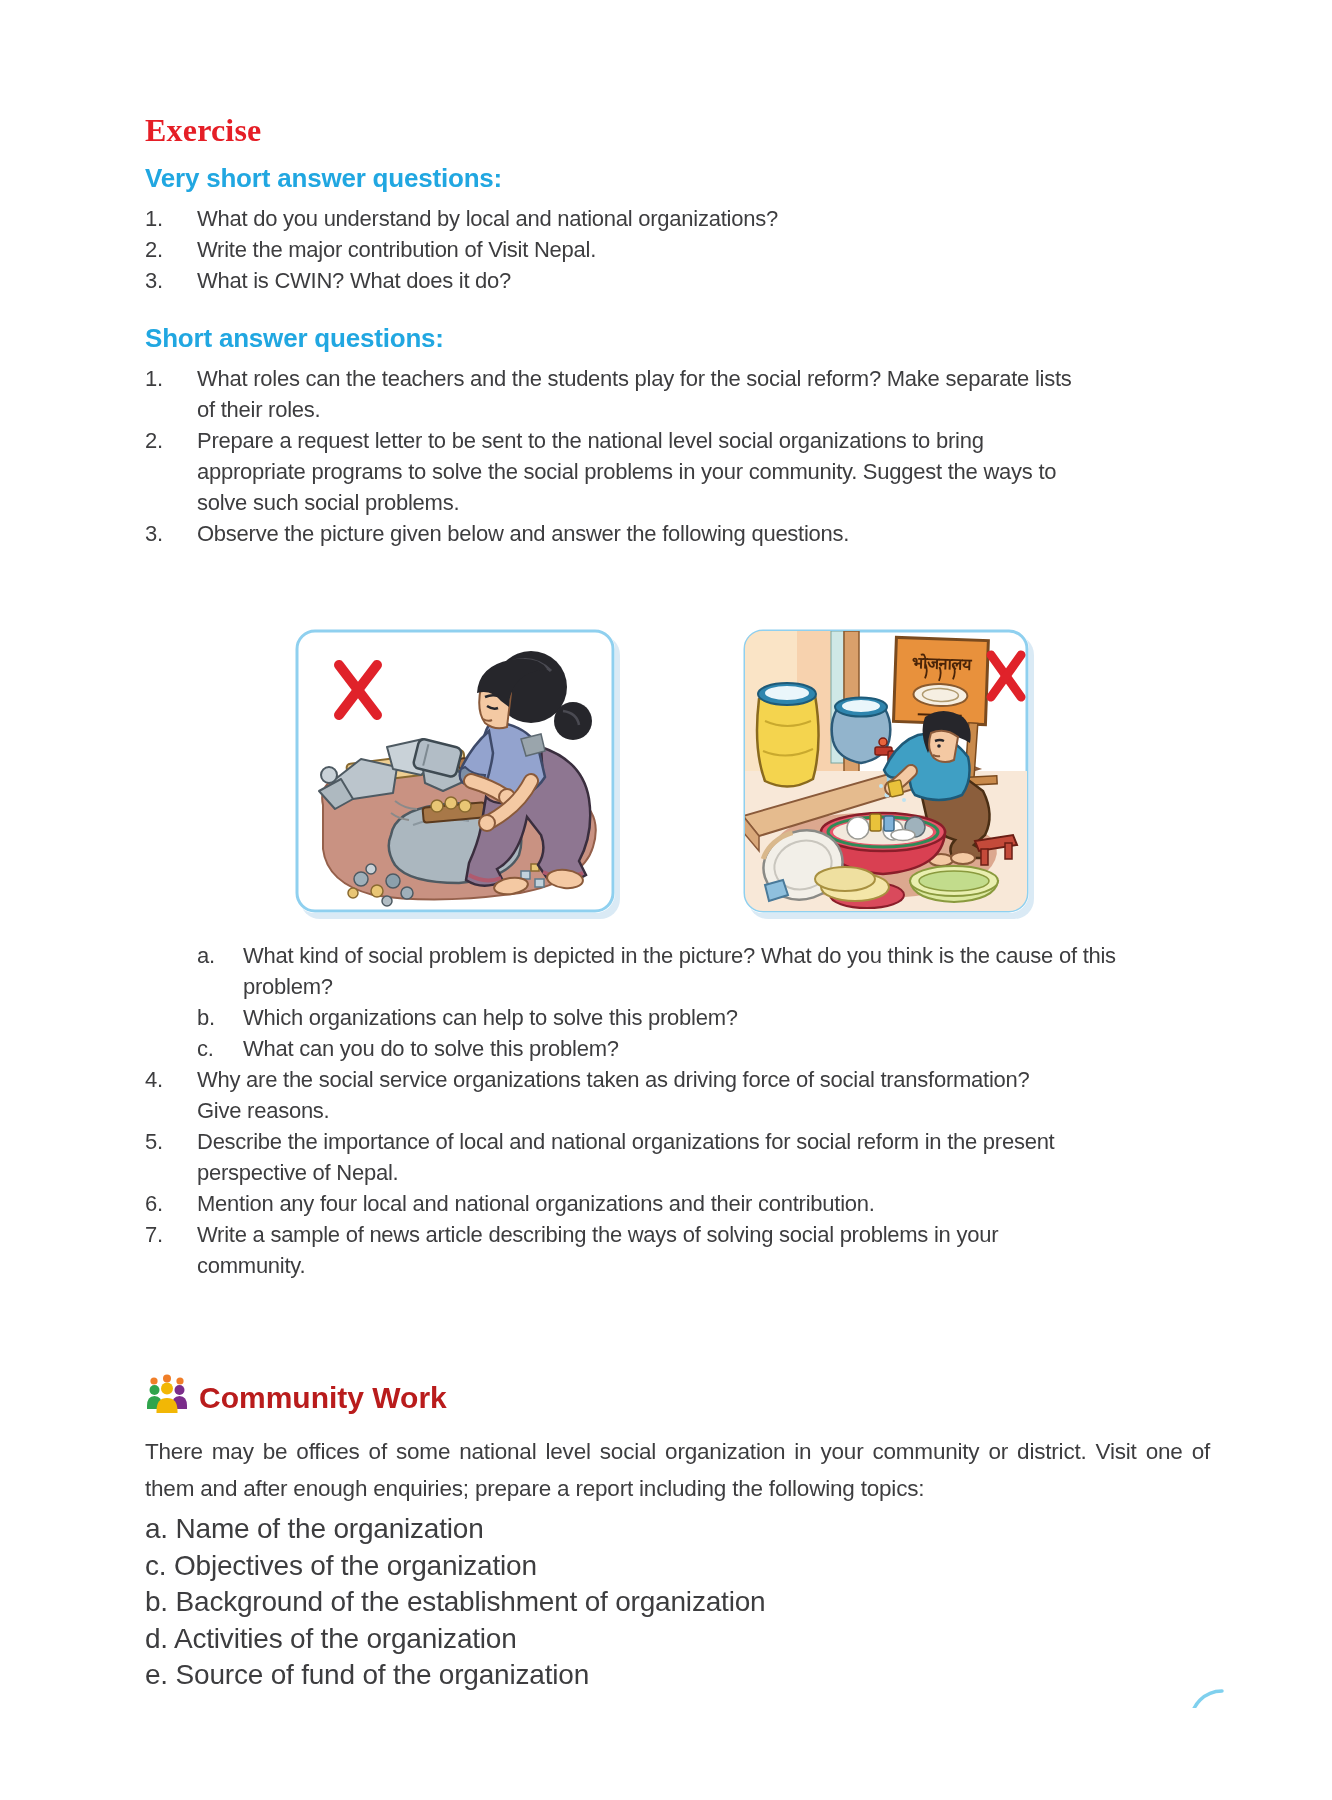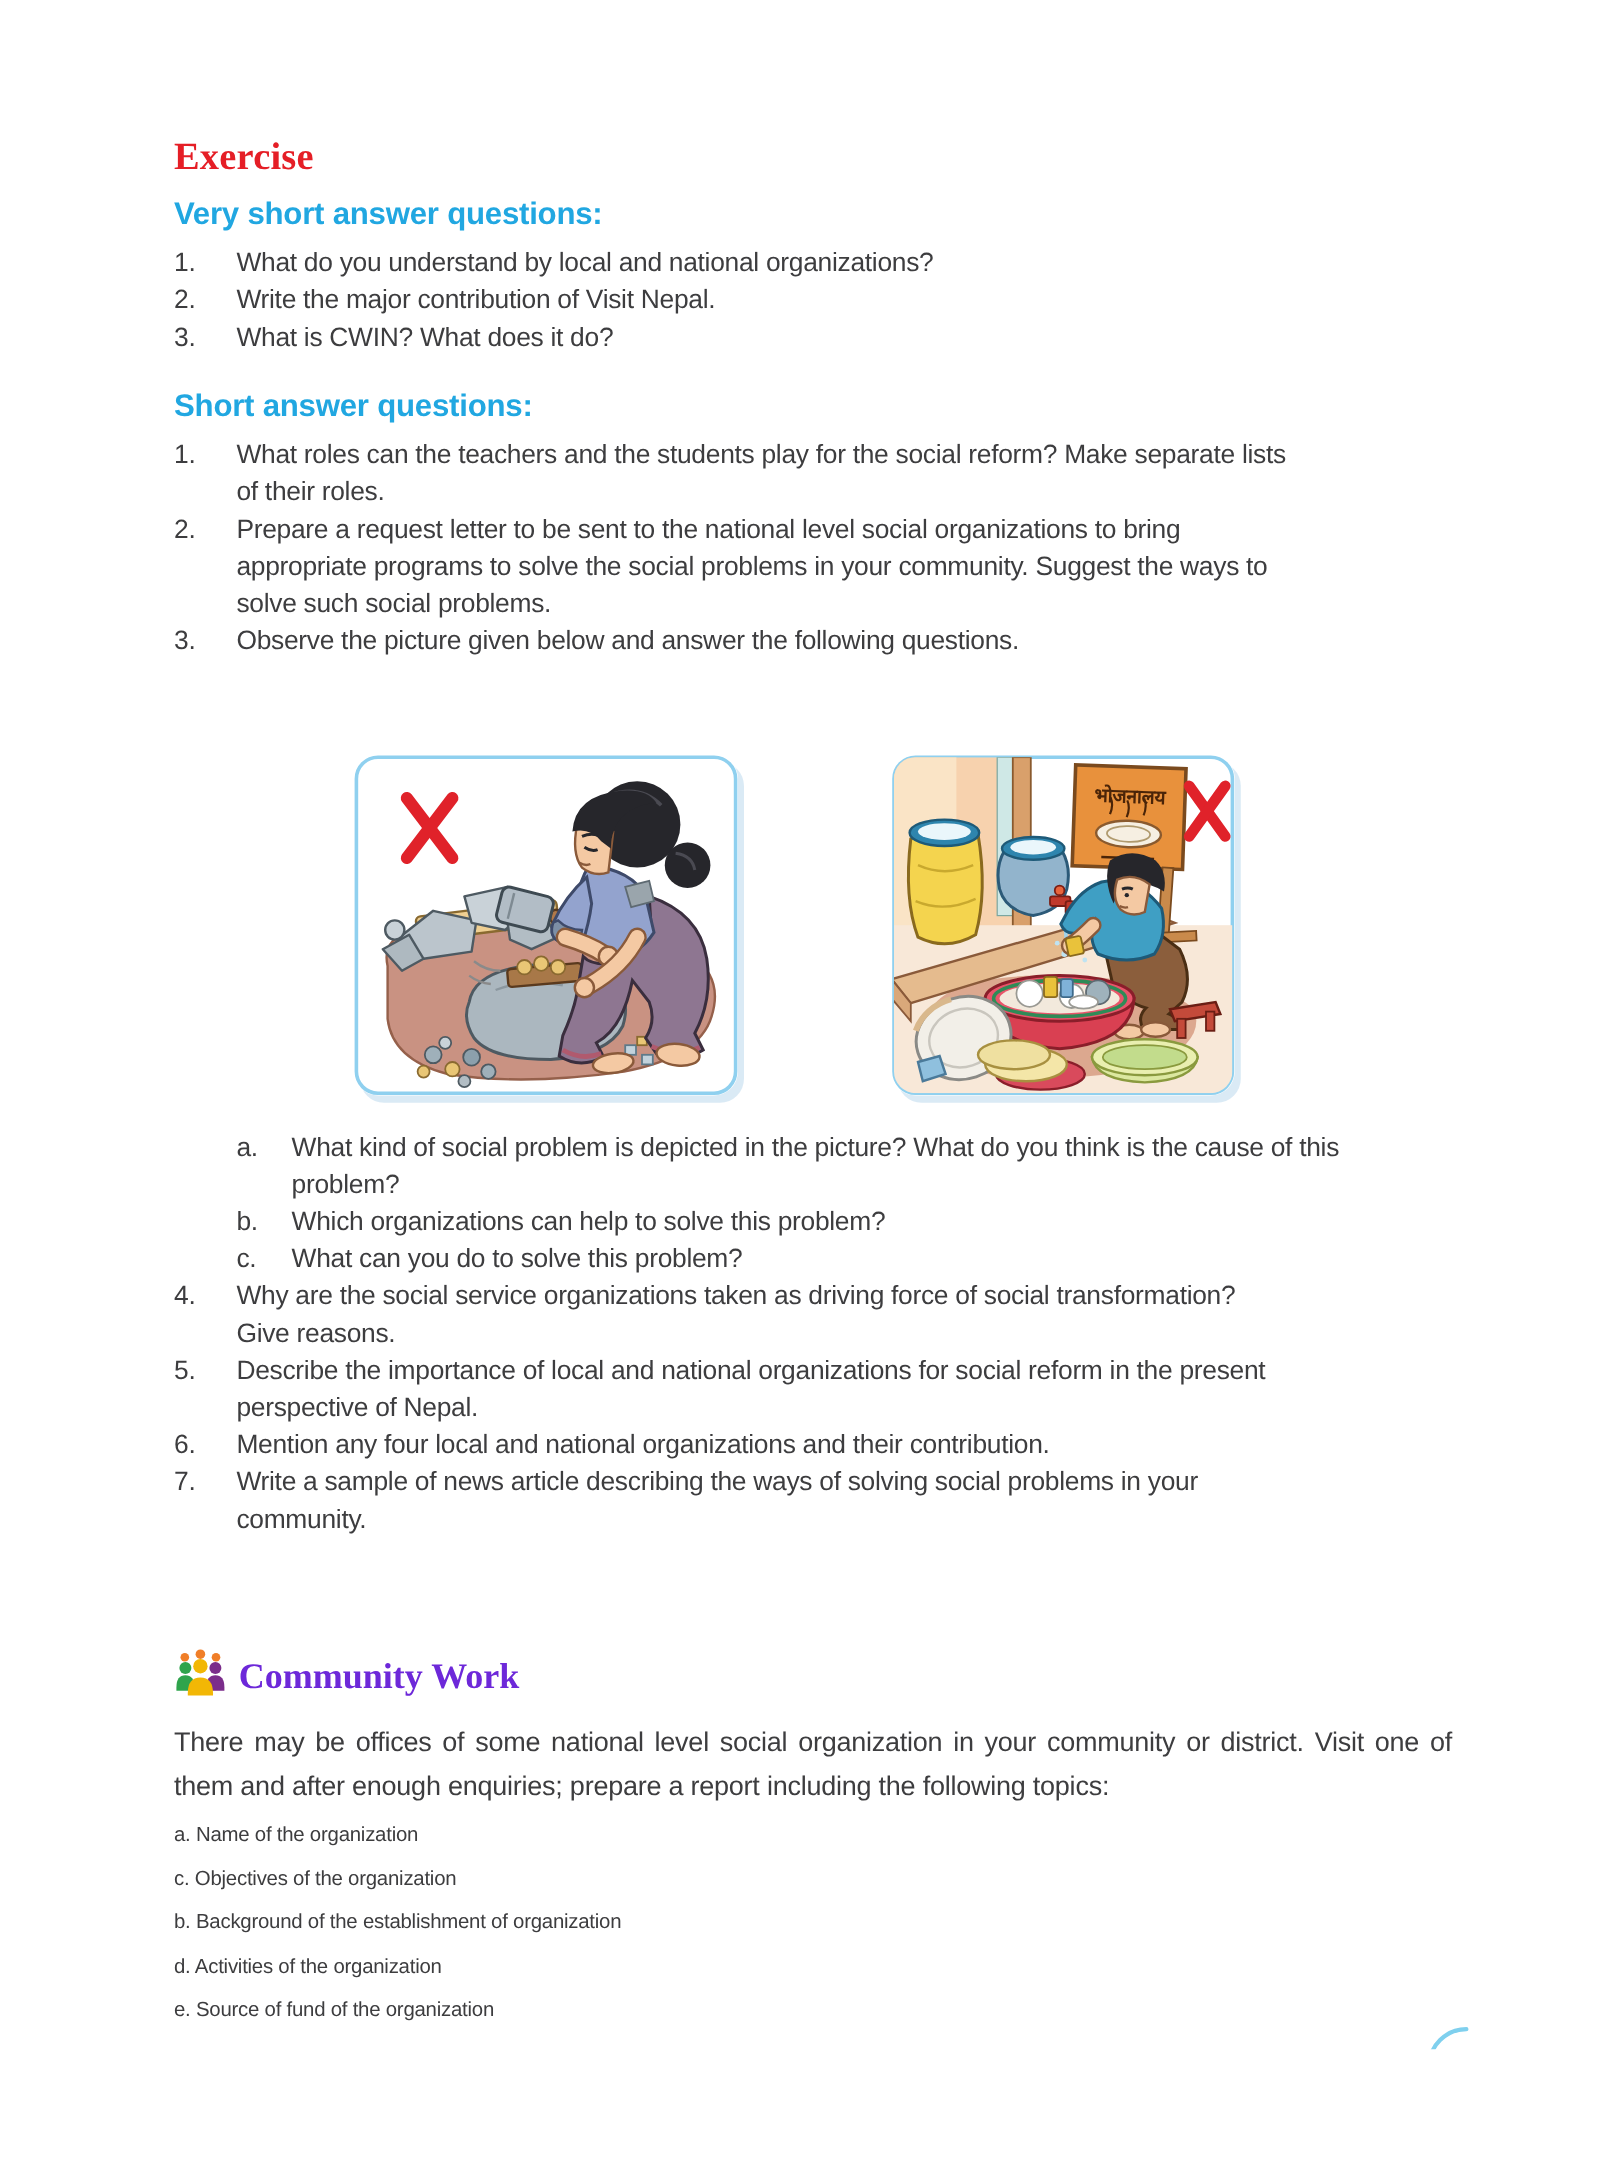--- a/index.html
+++ b/index.html
@@ -34,28 +34,28 @@
     background:#fff; border-radius:20px;
     box-shadow:5px 6px 0 rgba(150,195,225,0.35);
   }
   .fig svg { display:block; }
   .subqs { margin-top:27px; }
 
   .community-head {
     display:flex; align-items:flex-end; gap:10px; margin-top:92px;
   }
   .community-head .title {
-    font-family:Liberation Serif, serif;
-    font-size:30px; font-weight:bold; color:#6d28d9; line-height:34px;
+    font-family:Liberation Sans, sans-serif;
+    font-size:30px; font-weight:bold; color:#b91c1c; line-height:34px;
   }
   .community-para {
     margin-top:18px; width:1065px; text-align:justify;
     font-size:22.5px; line-height:37px; letter-spacing:-0.2px;
   }
-  .topics { margin-top:4px; font-size:17px; line-height:36.5px; letter-spacing:-0.2px; }
+  .topics { margin-top:4px; font-size:28px; line-height:36.5px; letter-spacing:-0.2px; }
 
   .footer {
     position:absolute; left:145px; right:88px; top:1692px;
     display:flex; align-items:center;gap:27px;
   }
   .footer-title {
     font-size:21px; font-weight:bold; color:#161616; letter-spacing:0.6px;
     white-space:nowrap;
   }
   .footer-rule {

